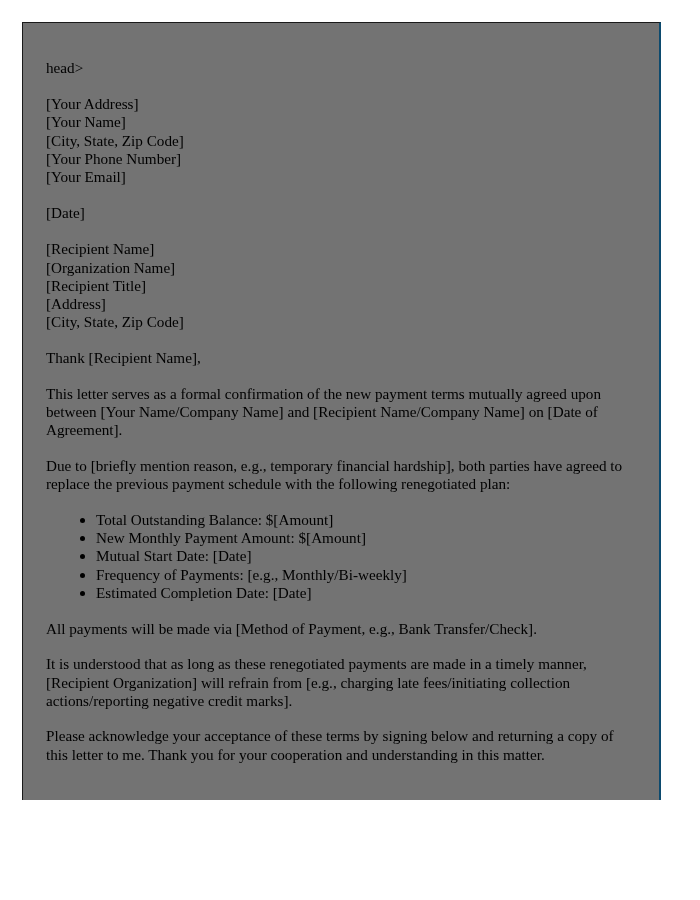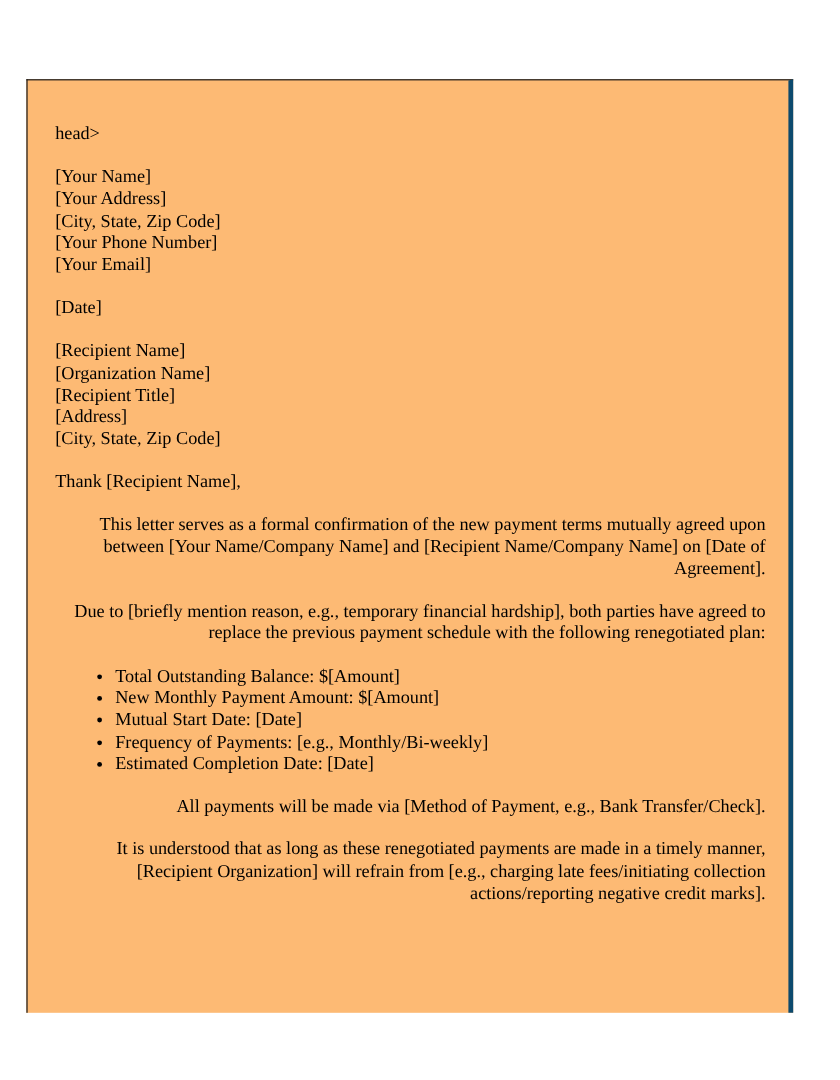--- a/index.html
+++ b/index.html
@@ -14,26 +14,25 @@
     font-family: "Liberation Serif", "DejaVu Serif", serif;
     color: #000000;
   }
   .page-frame {
     position: absolute;
     left: 22px;
     top: 22px;
     width: 639px;
     height: 778px;
     border-left: 1px solid #1a1a1a;
-    border-right: 4px solid #0c4a6e;
+    border-right: 2px solid #0c4a6e;
     border-top: 1px solid #1a1a1a;
     border-bottom: none;
     box-sizing: border-box;
-    background: #fdba74;
-    margin-top: 44px;
+    background: #737373;
   }
   .page-content {
     position: absolute;
     left: 23px;
     top: 36px;
     width: 592px;
     font-size: 15.2px;
     line-height: 18.2px;
   }
   .tag-fragment {
@@ -53,21 +52,20 @@
     font-weight: bold;
     margin: 0 0 17px 0;
     line-height: 18.5px;
   }
   .salutation {
     margin: 0 0 17px 0;
   }
   .body-para {
     margin: 0 0 17px 0;
     line-height: 18.4px;
-    text-align: right;
   }
   .terms-list {
     list-style: disc;
     margin: 0 0 17px 0;
     padding-left: 50px;
     line-height: 18.4px;
   }
   .terms-list li {
     margin: 0;
     padding: 0;
@@ -81,22 +79,22 @@
 </style>
 </head>
 <body>
 
 <div class="page-frame">
   <div class="page-content">
 
     <p class="tag-fragment">head&gt;</p>
 
     <div class="addr-block">
+      <p class="addr-line">[Your Address]</p>
       <p class="addr-line">[Your Name]</p>
-      <p class="addr-line">[Your Address]</p>
       <p class="addr-line">[City, State, Zip Code]</p>
       <p class="addr-line">[Your Phone Number]</p>
       <p class="addr-line">[Your Email]</p>
     </div>
 
     <div class="date-block">
       <p class="addr-line">[Date]</p>
     </div>
 
     <div class="addr-block">
@@ -134,15 +132,16 @@
       <li>
         <span class="term-label">Estimated Completion Date:</span>
         <span class="term-value">[Date]</span>
       </li>
     </ul>
 
     <p class="body-para">All payments will be made via [Method of Payment, e.g., Bank Transfer/Check].</p>
 
     <p class="body-para">It is understood that as long as these renegotiated payments are made in a timely manner, [Recipient Organization] will refrain from [e.g., charging late fees/initiating collection actions/reporting negative credit marks].</p>
 
+    <p class="body-para">Please acknowledge your acceptance of these terms by signing below and returning a copy of this letter to me. Thank you for your cooperation and understanding in this matter.</p>
 
   </div>
 </div>
 
 </body></html>

